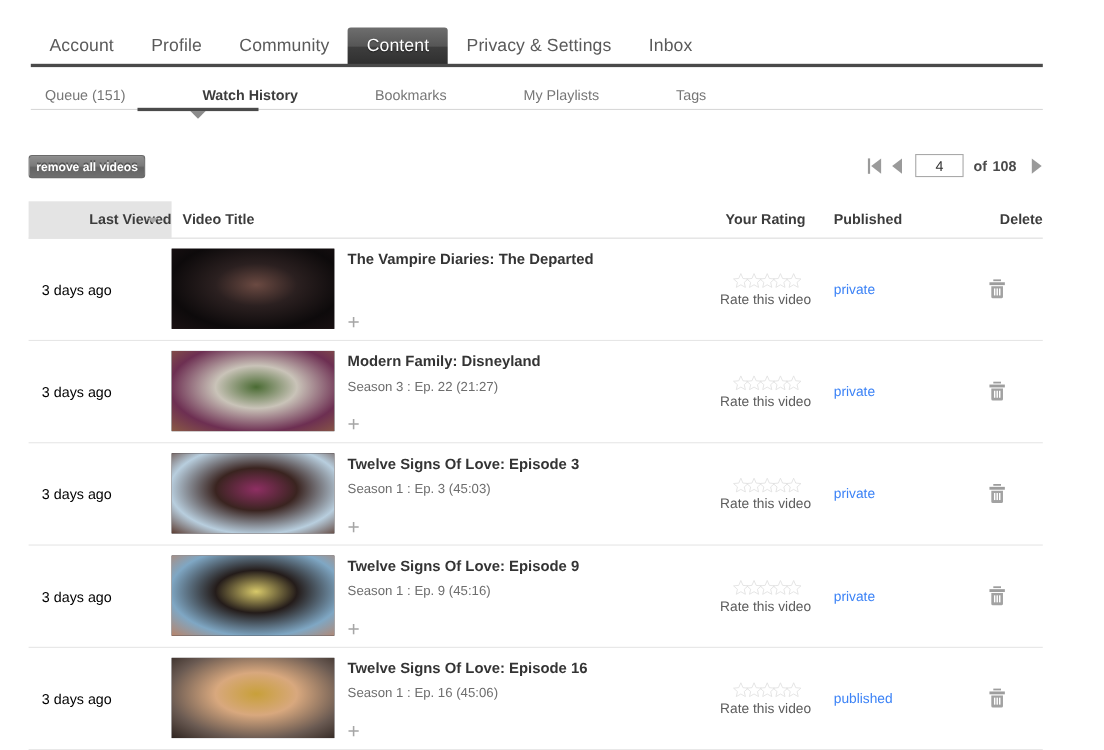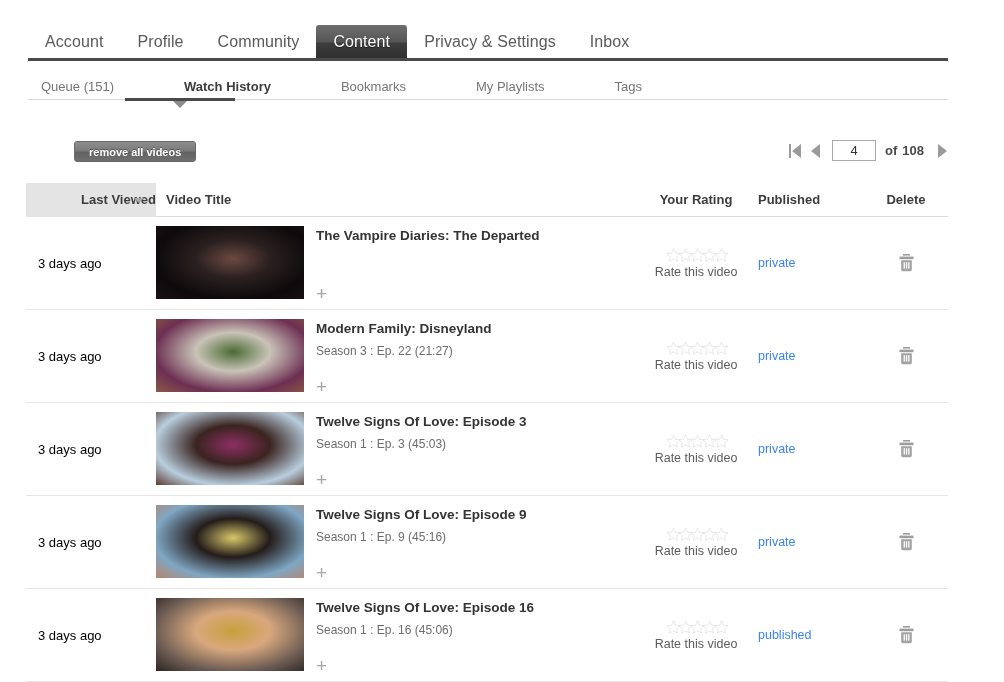--- a/index.html
+++ b/index.html
@@ -58,28 +58,28 @@
     position: absolute; left: 173px; top: 101px;
     width: 0; height: 0;
     border-left: 7px solid transparent;
     border-right: 7px solid transparent;
     border-top: 7px solid #8b8b8b;
   }
 
   
   .btn-remove {
     position: absolute; left: 26px; top: 141px;
-    height: 21px; padding: 0 14px;
+    height: 21px; padding: 0 6px;
     display: flex; align-items: center;
     font-size: 11px; color: #ffffff; font-weight: bold;
     background: linear-gradient(to bottom, #8d8d8d 0%, #7b7b7b 45%, #636363 55%, #6f6f6f 100%);
     border: 1px solid #6a6a6a;
     border-radius: 3px;
     text-shadow: 0 -1px 0 rgba(0,0,0,.35);
-    cursor: pointer; white-space: nowrap; margin-left: 48px;
+    cursor: pointer; white-space: nowrap;
   }
 
   
   .pager {
     position: absolute; right: 52px; top: 140px;
     display: flex; align-items: center; gap: 0;
     font-size: 13px; color: #4a4a4a;
   }
   .pg-icon { display: flex; align-items: center; cursor: pointer; padding: 0 5px; }
   .tri-left {
@@ -122,21 +122,21 @@
   .sort-caret {
     position: absolute; right: 12px; top: 15px;
     width: 0; height: 0;
     border-left: 5px solid transparent;
     border-right: 5px solid transparent;
     border-top: 5px solid #a8a8a8;
   }
   .th-title  { width: 482px; padding-left: 10px; }
   .th-rating { width: 116px; justify-content: center; }
   .th-pub    { width: 110px; padding-left: 4px; }
-  .th-del    { width: 84px; justify-content: center; }
+  .th-del    { width: 84px; justify-content: flex-end; }
 
   .trow {
     display: flex; align-items: stretch;
     height: 93px;
     border-bottom: 1px solid #e6e6e6;
   }
   .cell { display: flex; align-items: center; }
   .c-date {
     width: 130px; padding-left: 12px;
     font-size: 13px; color: #000000;

